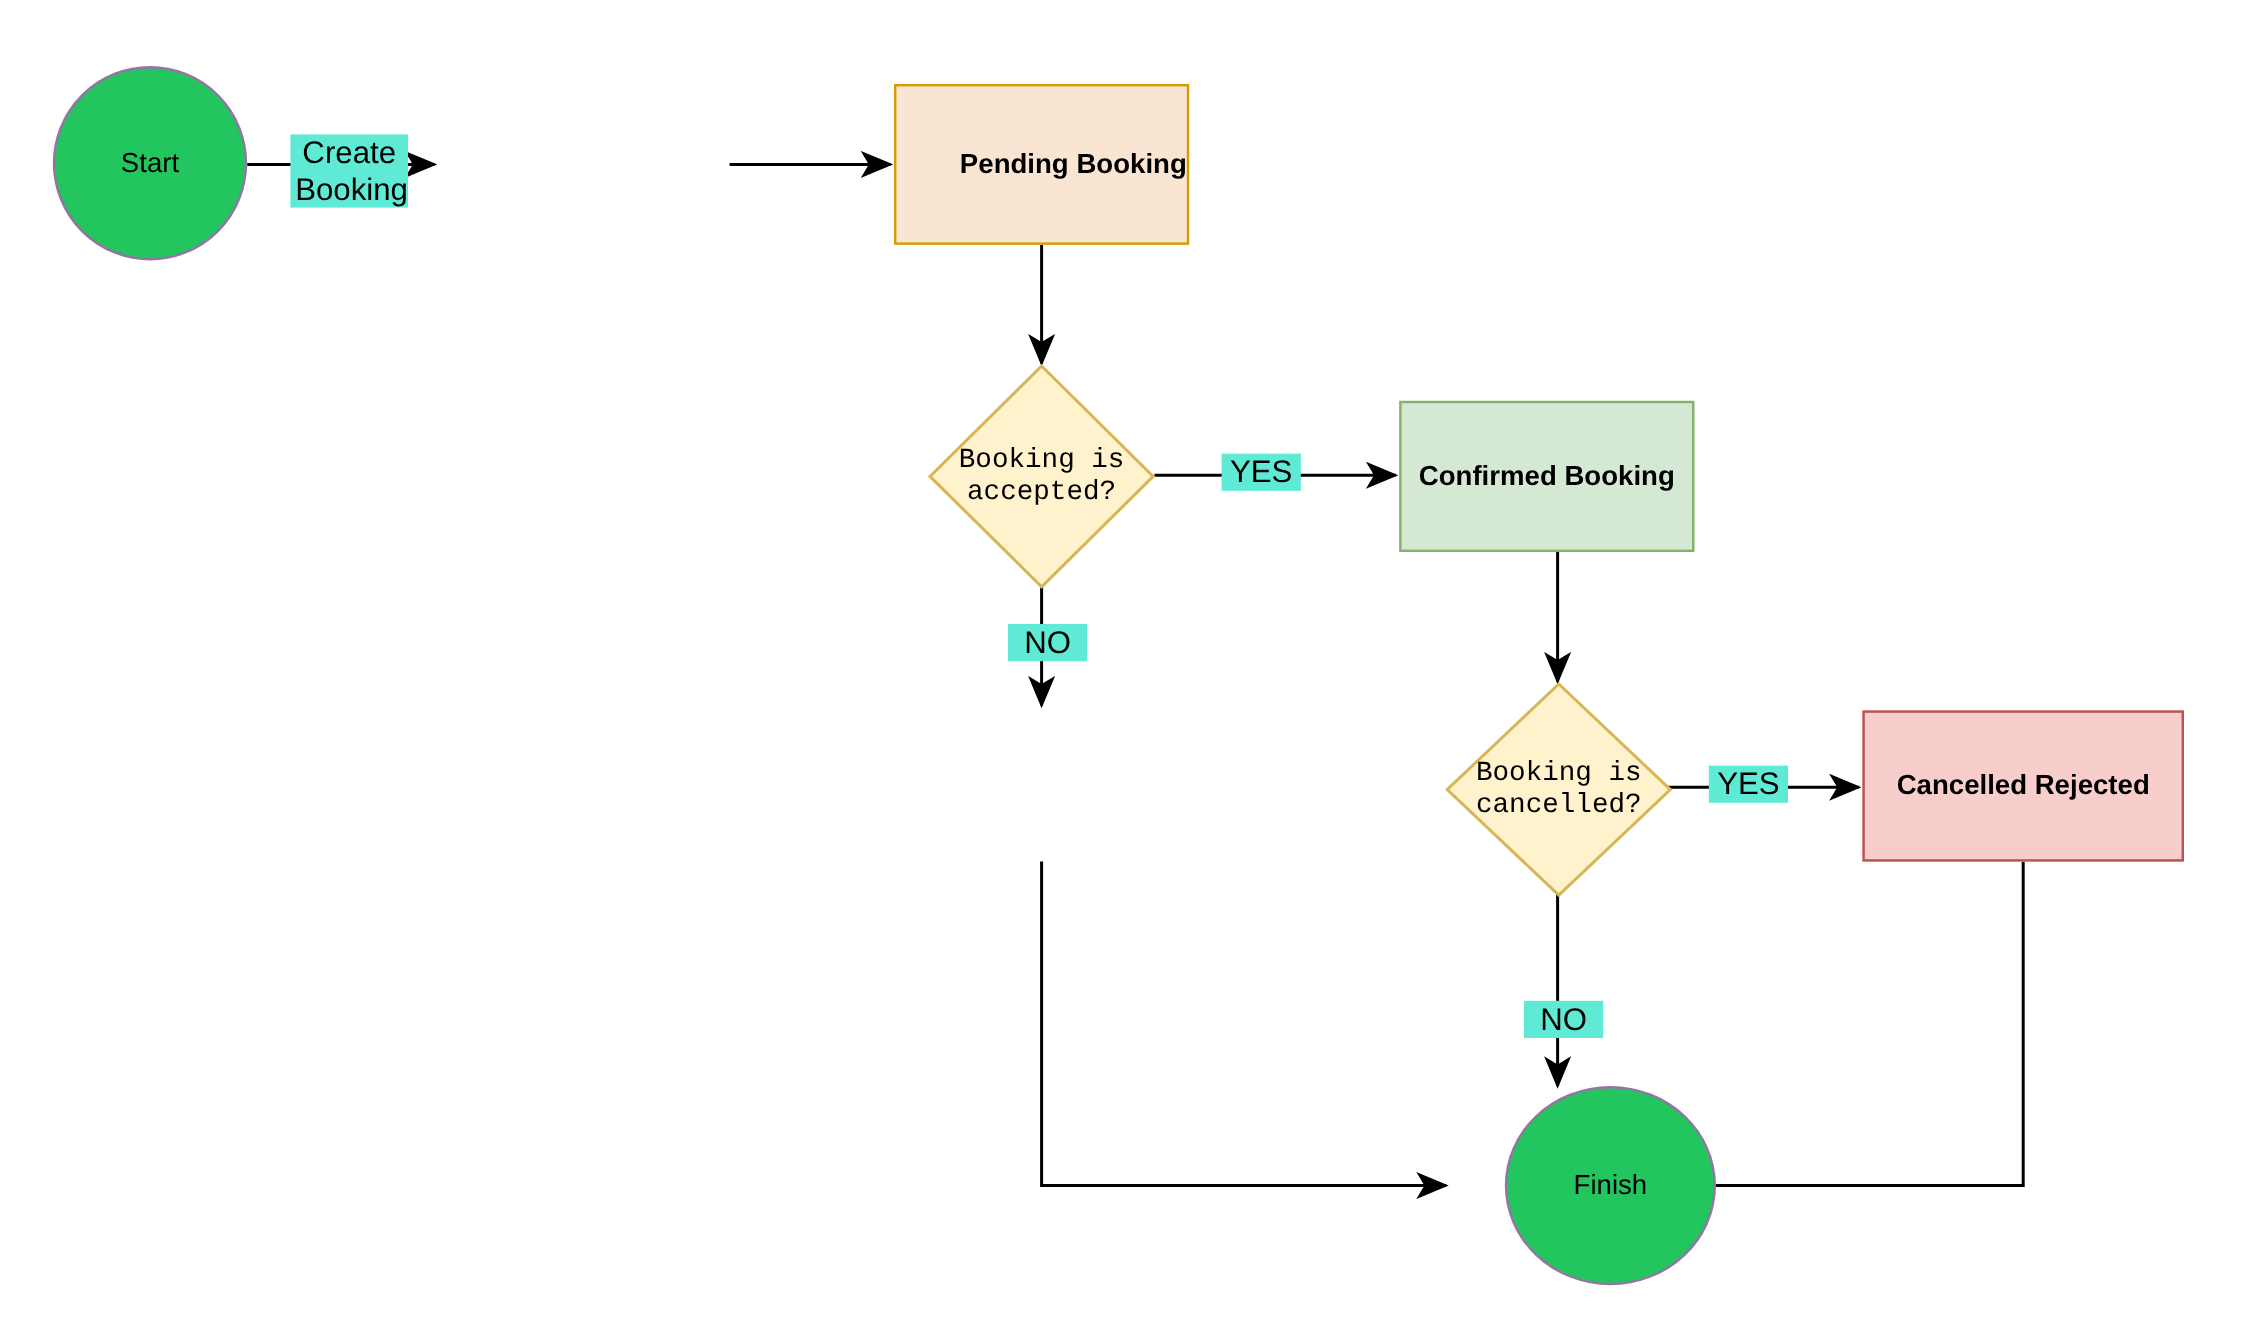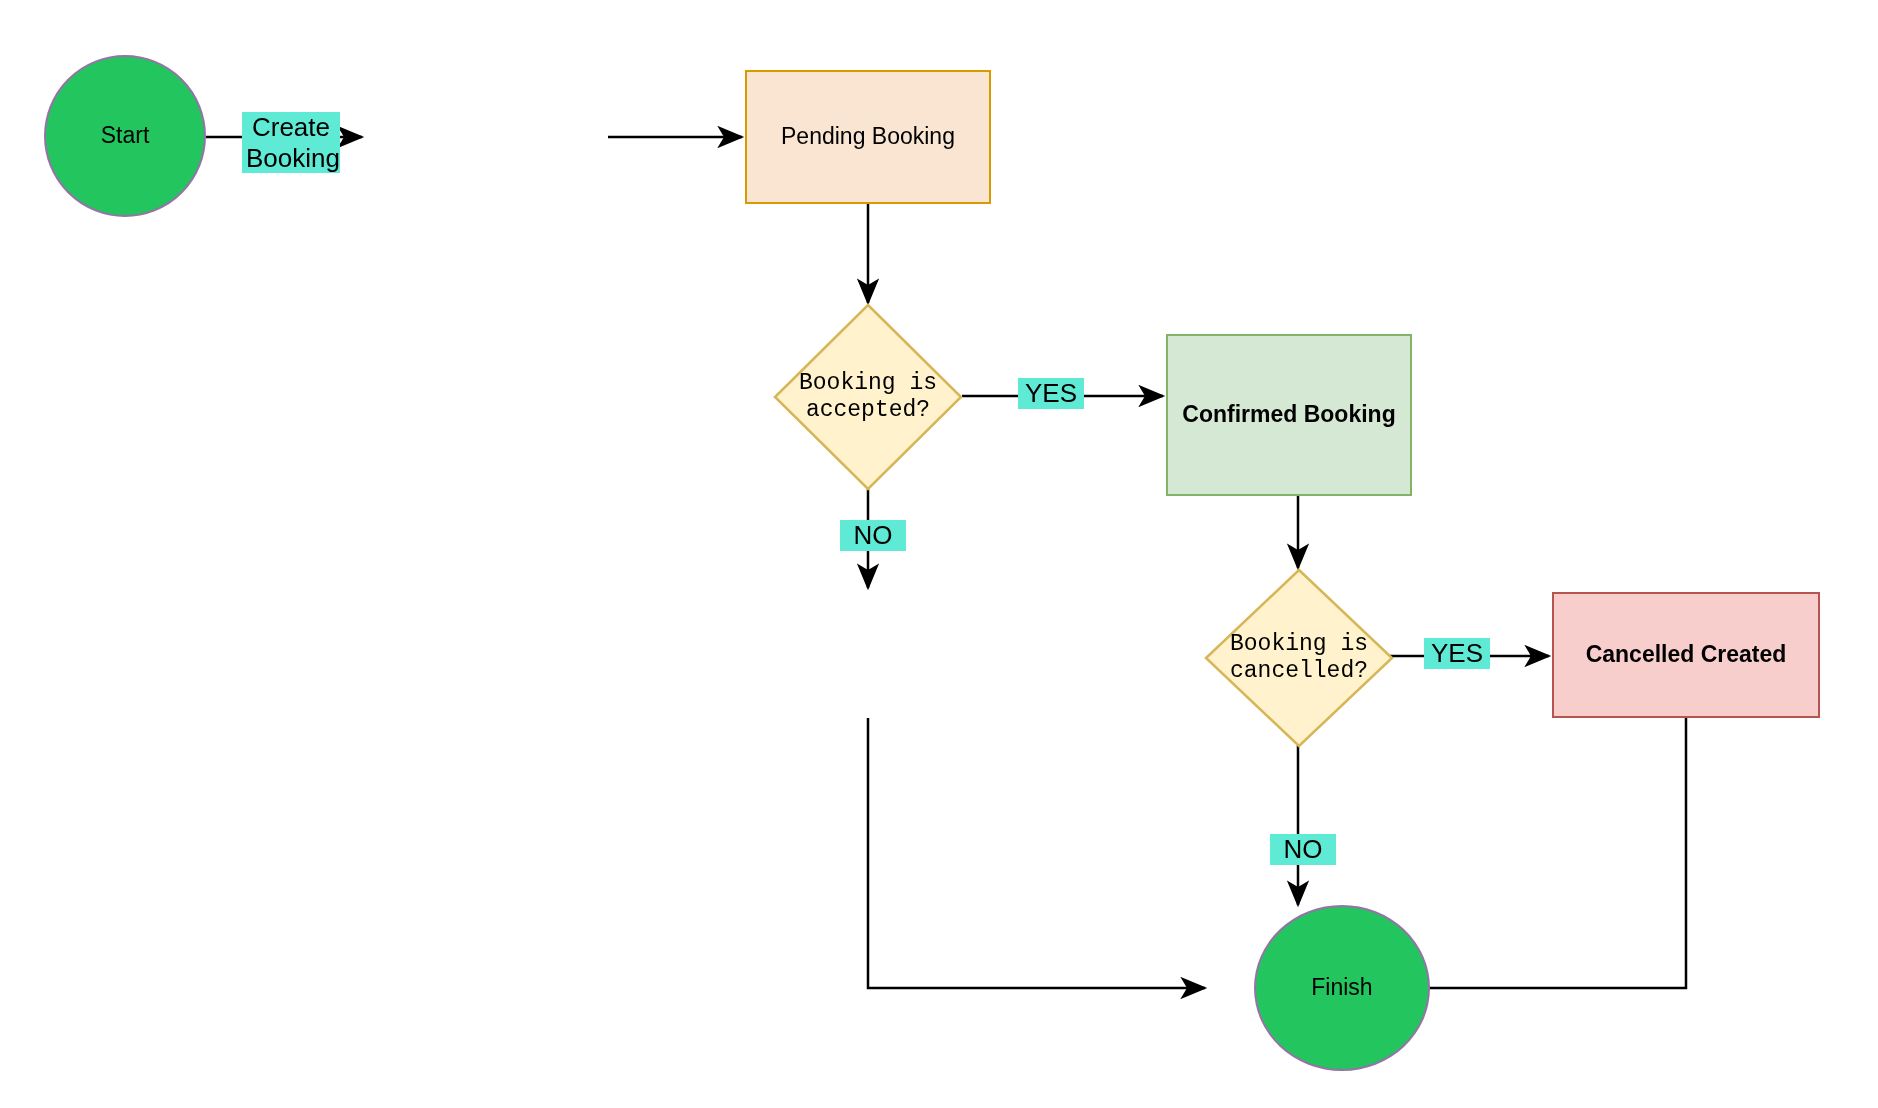--- a/index.html
+++ b/index.html
@@ -45,21 +45,22 @@
   .process {
     background: #ffffff;
     border: 2px solid #000000;
     font-weight: 400;
   }
 
   
   .state-pending {
     background: #fae5d3;
     border: 2px solid #d79b00;
-    font-weight: normal;
+    font-weight: bold;
+    justify-content: flex-end;
   }
   .state-confirmed {
     background: #d5e8d4;
     border: 2px solid #82b366;
     font-weight: bold;
   }
   .state-rejected {
     background: #f5f5f5;
     border: 2px solid #666666;
     font-weight: bold;
@@ -156,35 +157,35 @@
   </div>
 
   <div class="node decision" style="left:773px; top:303px; width:190px; height:188px;">
     <svg class="diamond-shape" viewBox="0 0 190 188" preserveAspectRatio="none" xmlns="http://www.w3.org/2000/svg">
       <polygon points="95,2 188,94 95,186 2,94" fill="#fff2cc" stroke="#d6b656" stroke-width="2.5"></polygon>
     </svg>
     <span class="node-label">Booking is
 accepted?</span>
   </div>
 
-  <div class="node state-confirmed" style="left:1166px; top:334px; width:246px; height:162px;">
+  <div class="node state-confirmed" style="left:1166px; top:334px; width:246px; height:126px;">
     <span class="node-label">Confirmed Booking</span>
   </div>
 
 
   <div class="node decision" style="left:1204px; top:568px; width:190px; height:180px;">
     <svg class="diamond-shape" viewBox="0 0 190 180" preserveAspectRatio="none" xmlns="http://www.w3.org/2000/svg">
       <polygon points="95,2 188,90 95,178 2,90" fill="#fff2cc" stroke="#d6b656" stroke-width="2.5"></polygon>
     </svg>
     <span class="node-label">Booking is
 cancelled?</span>
   </div>
 
   <div class="node state-cancelled" style="left:1552px; top:592px; width:268px; height:126px;">
-    <span class="node-label">Cancelled Created</span>
+    <span class="node-label">Cancelled Rejected</span>
   </div>
 
   <div class="node terminator" style="left:1254px; top:905px; width:176px; height:166px;">
     <span class="node-label">Finish</span>
   </div>
 
   <div class="edge-label" style="left:242px; top:112px; width:90px;">Create
 Booking</div>
 
   <div class="edge-label" style="left:1018px; top:378px; width:58px;">YES</div>

